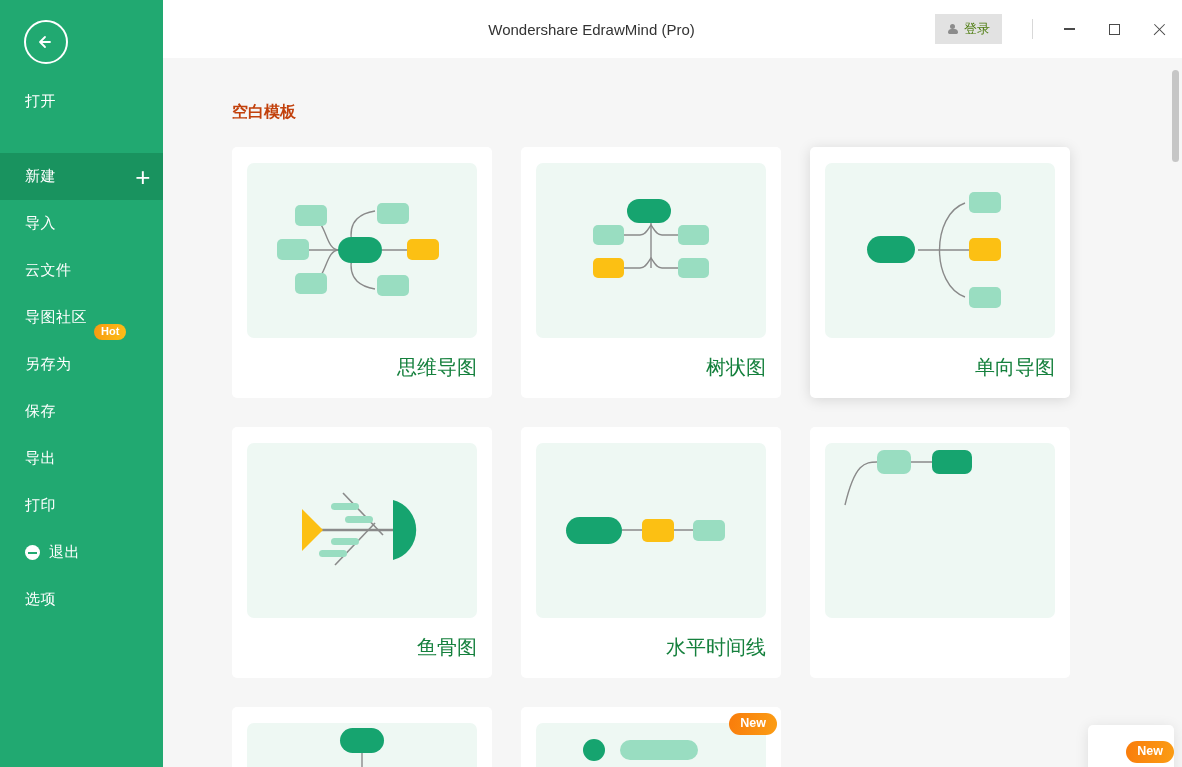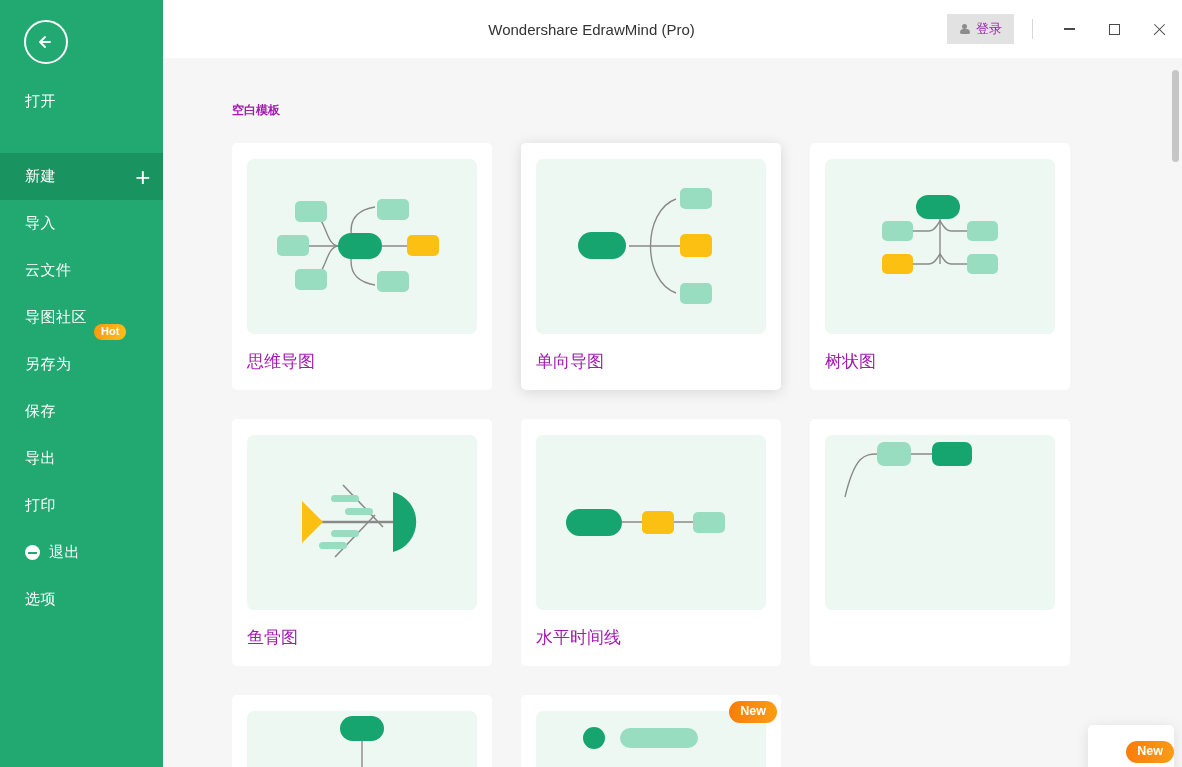--- a/index.html
+++ b/index.html
@@ -100,24 +100,24 @@
     margin-left: auto;
     display: flex; align-items: center;
     height: 100%;
     padding-right: 0px;
   }
   .login-btn {
     background: #e2e2e2;
     height: 30px;
     display: flex; align-items: center;
     padding: 0 12px;
-    color: #a21caf;
+    color: #4d7c0f;
     font-size: 13px;
     cursor: pointer;
-    margin-right: 0;
+    margin-right: 12px;
   }
   .login-btn .person {
     width: 11px; height: 11px; margin-right: 6px;
     position: relative; flex: 0 0 11px;
   }
   .login-btn .person::before {
     content:''; position:absolute; top:0; left:3px;
     width:5px; height:5px; border-radius:50%; background:#8c8c8c;
   }
   .login-btn .person::after {
@@ -141,21 +141,21 @@
   .close-glyph::after  { transform: rotate(-45deg); }
 
   .content {
     flex: 1 1 auto;
     background: #f6f6f6;
     position: relative;
     overflow: hidden;
   }
   .content-inner { padding: 44px 0 0 69px; }
   .section-title {
-    font-size: 12px; font-weight: bold; color: #a21caf;
+    font-size: 16px; font-weight: bold; color: #c2410c;
     margin: 0 0 24px 0;
   }
 
   .grid {
     display: flex; flex-wrap: wrap;
     width: 857px;
     gap: 29px 29px;
   }
   .card {
     width: 260px;
@@ -170,23 +170,23 @@
     z-index: 2;
   }
   .card-thumb {
     height: 175px;
     background: #eef8f3;
     border-radius: 7px;
     position: relative;
     overflow: hidden;
   }
   .card-label {
-    text-align: left;
-    font-size: 17px;
-    color: #a21caf;
+    text-align: right;
+    font-size: 20px;
+    color: #15803d;
     padding: 16px 0 17px;
   }
   .new-badge {
     position: absolute;
     top: 6px; right: 4px;
     background: linear-gradient(100deg, #f97c0b 0%, #fb9d14 100%);
     color: #ffffff;
     font-size: 12.5px; font-weight: bold;
     padding: 4px 11px 5px;
     border-radius: 12px;
@@ -343,48 +343,48 @@
                 <rect x="48" y="110" width="32" height="21" rx="5" fill="#99ddc1"></rect>
                 <rect x="130" y="40" width="32" height="21" rx="5" fill="#99ddc1"></rect>
                 <rect x="130" y="112" width="32" height="21" rx="5" fill="#99ddc1"></rect>
                 <rect x="160" y="76" width="32" height="21" rx="5" fill="#fcc013"></rect>
                 <rect x="91" y="74" width="44" height="26" rx="13" fill="#16a46f"></rect>
               </svg>
             </div>
             <div class="card-label">思维导图</div>
           </div>
 
-          <div class="card selected">
-            <div class="card-thumb">
-              <svg class="thumb-svg" viewBox="0 0 230 175" preserveAspectRatio="xMidYMid meet">
-                <path d="M140 40 C106 52 106 122 140 134" fill="none" stroke="#8a8a8a" stroke-width="1.4"></path>
-                <line x1="93" y1="87" x2="145" y2="87" stroke="#8a8a8a" stroke-width="1.4"></line>
-                <rect x="42" y="73" width="48" height="27" rx="13.5" fill="#16a46f"></rect>
-                <rect x="144" y="29" width="32" height="21" rx="5" fill="#99ddc1"></rect>
-                <rect x="144" y="124" width="32" height="21" rx="5" fill="#99ddc1"></rect>
-                <rect x="144" y="75" width="32" height="23" rx="5" fill="#fcc013"></rect>
-              </svg>
-            </div>
-            <div class="card-label">单向导图</div>
-          </div>
-
           <div class="card">
             <div class="card-thumb">
               <svg class="thumb-svg" viewBox="0 0 230 175" preserveAspectRatio="xMidYMid meet">
                 <line x1="115" y1="50" x2="115" y2="105" stroke="#8a8a8a" stroke-width="1.4"></line>
                 <path d="M88 72 H104 C110 72 112 66 115 62 C118 66 120 72 126 72 H142" fill="none" stroke="#8a8a8a" stroke-width="1.4"></path>
                 <path d="M88 105 H104 C110 105 112 99 115 95 C118 99 120 105 126 105 H142" fill="none" stroke="#8a8a8a" stroke-width="1.4"></path>
                 <rect x="91" y="36" width="44" height="24" rx="12" fill="#16a46f"></rect>
                 <rect x="57" y="62" width="31" height="20" rx="5" fill="#99ddc1"></rect>
                 <rect x="142" y="62" width="31" height="20" rx="5" fill="#99ddc1"></rect>
                 <rect x="57" y="95" width="31" height="20" rx="5" fill="#fcc013"></rect>
                 <rect x="142" y="95" width="31" height="20" rx="5" fill="#99ddc1"></rect>
               </svg>
             </div>
             <div class="card-label">树状图</div>
+          </div>
+
+          <div class="card selected">
+            <div class="card-thumb">
+              <svg class="thumb-svg" viewBox="0 0 230 175" preserveAspectRatio="xMidYMid meet">
+                <path d="M140 40 C106 52 106 122 140 134" fill="none" stroke="#8a8a8a" stroke-width="1.4"></path>
+                <line x1="93" y1="87" x2="145" y2="87" stroke="#8a8a8a" stroke-width="1.4"></line>
+                <rect x="42" y="73" width="48" height="27" rx="13.5" fill="#16a46f"></rect>
+                <rect x="144" y="29" width="32" height="21" rx="5" fill="#99ddc1"></rect>
+                <rect x="144" y="124" width="32" height="21" rx="5" fill="#99ddc1"></rect>
+                <rect x="144" y="75" width="32" height="23" rx="5" fill="#fcc013"></rect>
+              </svg>
+            </div>
+            <div class="card-label">单向导图</div>
           </div>
 
 
           <div class="card">
             <div class="card-thumb">
               <svg class="thumb-svg" viewBox="0 0 230 175" preserveAspectRatio="xMidYMid meet">
                 <line x1="72" y1="87" x2="148" y2="87" stroke="#8a8a8a" stroke-width="2.6"></line>
                 <line x1="96" y1="50" x2="136" y2="92" stroke="#8a8a8a" stroke-width="1.6"></line>
                 <line x1="88" y1="122" x2="128" y2="80" stroke="#8a8a8a" stroke-width="1.6"></line>
                 <rect x="84" y="60" width="28" height="7" rx="3.5" fill="#99ddc1"></rect>

